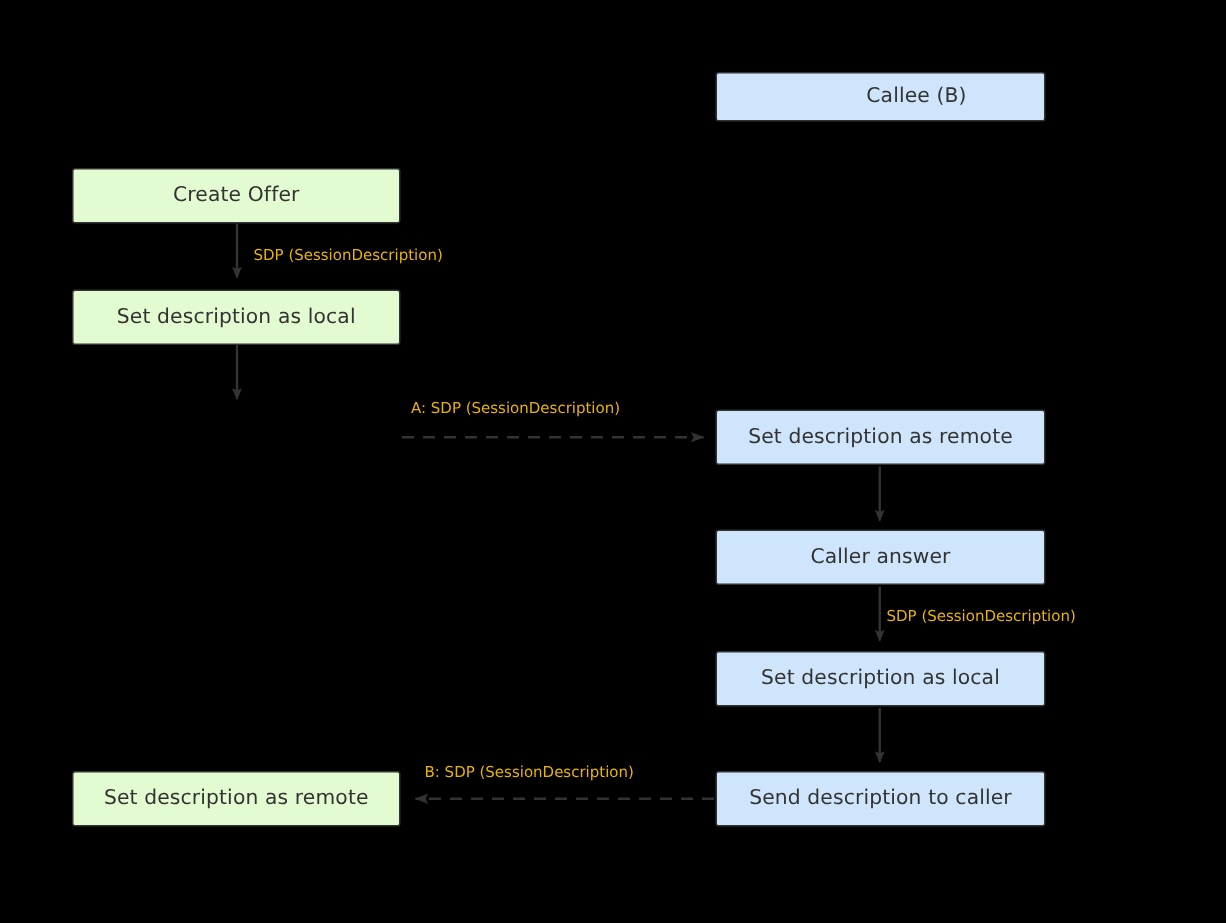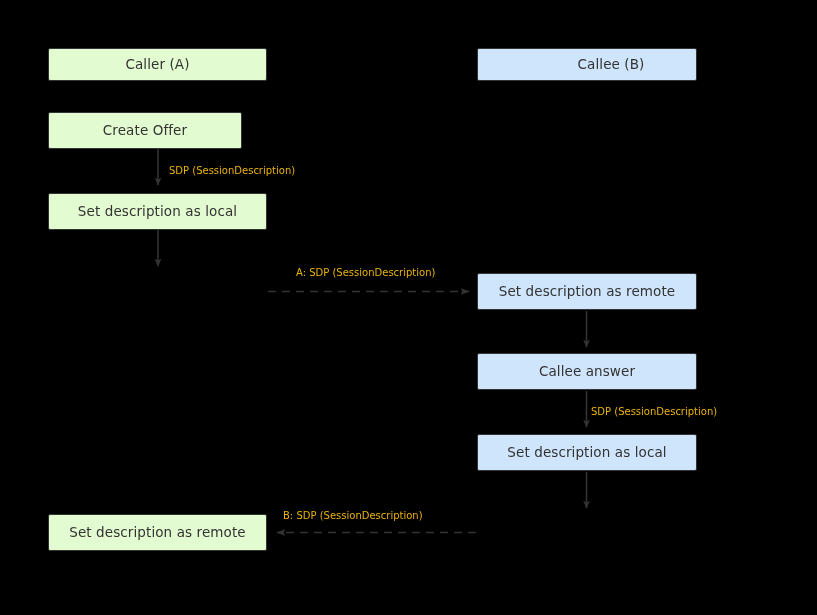--- a/index.html
+++ b/index.html
@@ -90,25 +90,22 @@
 
     <g>
       <line x1="586.5" y1="472" x2="586.5" y2="508" stroke="#333333" stroke-width="1.6" marker-end="url(#arrow-solid)"></line>
     </g>
 
     <g>
       <line x1="476" y1="532.5" x2="277" y2="532.5" stroke="#333333" stroke-width="1.6" stroke-dasharray="8 6" marker-end="url(#arrow-dashed)"></line>
     </g>
   </svg>
 
-  <div class="node caller" style="left:48px; top:48px; width:219px; height:33px;">
-    <span>Caller (A)</span>
-  </div>
 
-  <div class="node caller" style="left:48px; top:112px; width:194px; height:37px;">
+  <div class="node caller" style="left:48px; top:112px; width:219px; height:37px;">
     <span>Create Offer</span>
   </div>
 
   <div class="node caller" style="left:48px; top:193px; width:219px; height:37px;">
     <span>Set description as local</span>
   </div>
 
 
   <div class="node caller" style="left:48px; top:514px; width:219px; height:37px;">
     <span>Set description as remote</span>
@@ -116,29 +113,32 @@
 
   <div class="node callee" style="left:477px; top:48px; width:220px; height:33px;padding-left:48px;">
     <span>Callee (B)</span>
   </div>
 
   <div class="node callee" style="left:477px; top:273px; width:220px; height:37px;">
     <span>Set description as remote</span>
   </div>
 
   <div class="node callee" style="left:477px; top:353px; width:220px; height:37px;">
-    <span>Callee answer</span>
+    <span>Caller answer</span>
   </div>
 
   <div class="node callee" style="left:477px; top:434px; width:220px; height:37px;">
     <span>Set description as local</span>
   </div>
 
+  <div class="node callee" style="left:477px; top:514px; width:220px; height:37px;">
+    <span>Send description to caller</span>
+  </div>
 
   <div class="edge-label" style="left:169px; top:166px;">SDP (SessionDescription)</div>
 
-  <div class="edge-label" style="left:296px; top:268px;">A: SDP (SessionDescription)</div>
+  <div class="edge-label" style="left:274px; top:268px;">A: SDP (SessionDescription)</div>
 
   <div class="edge-label" style="left:591px; top:407px;">SDP (SessionDescription)</div>
 
   <div class="edge-label" style="left:283px; top:511px;">B: SDP (SessionDescription)</div>
 
 </div>
 
 </body></html>

